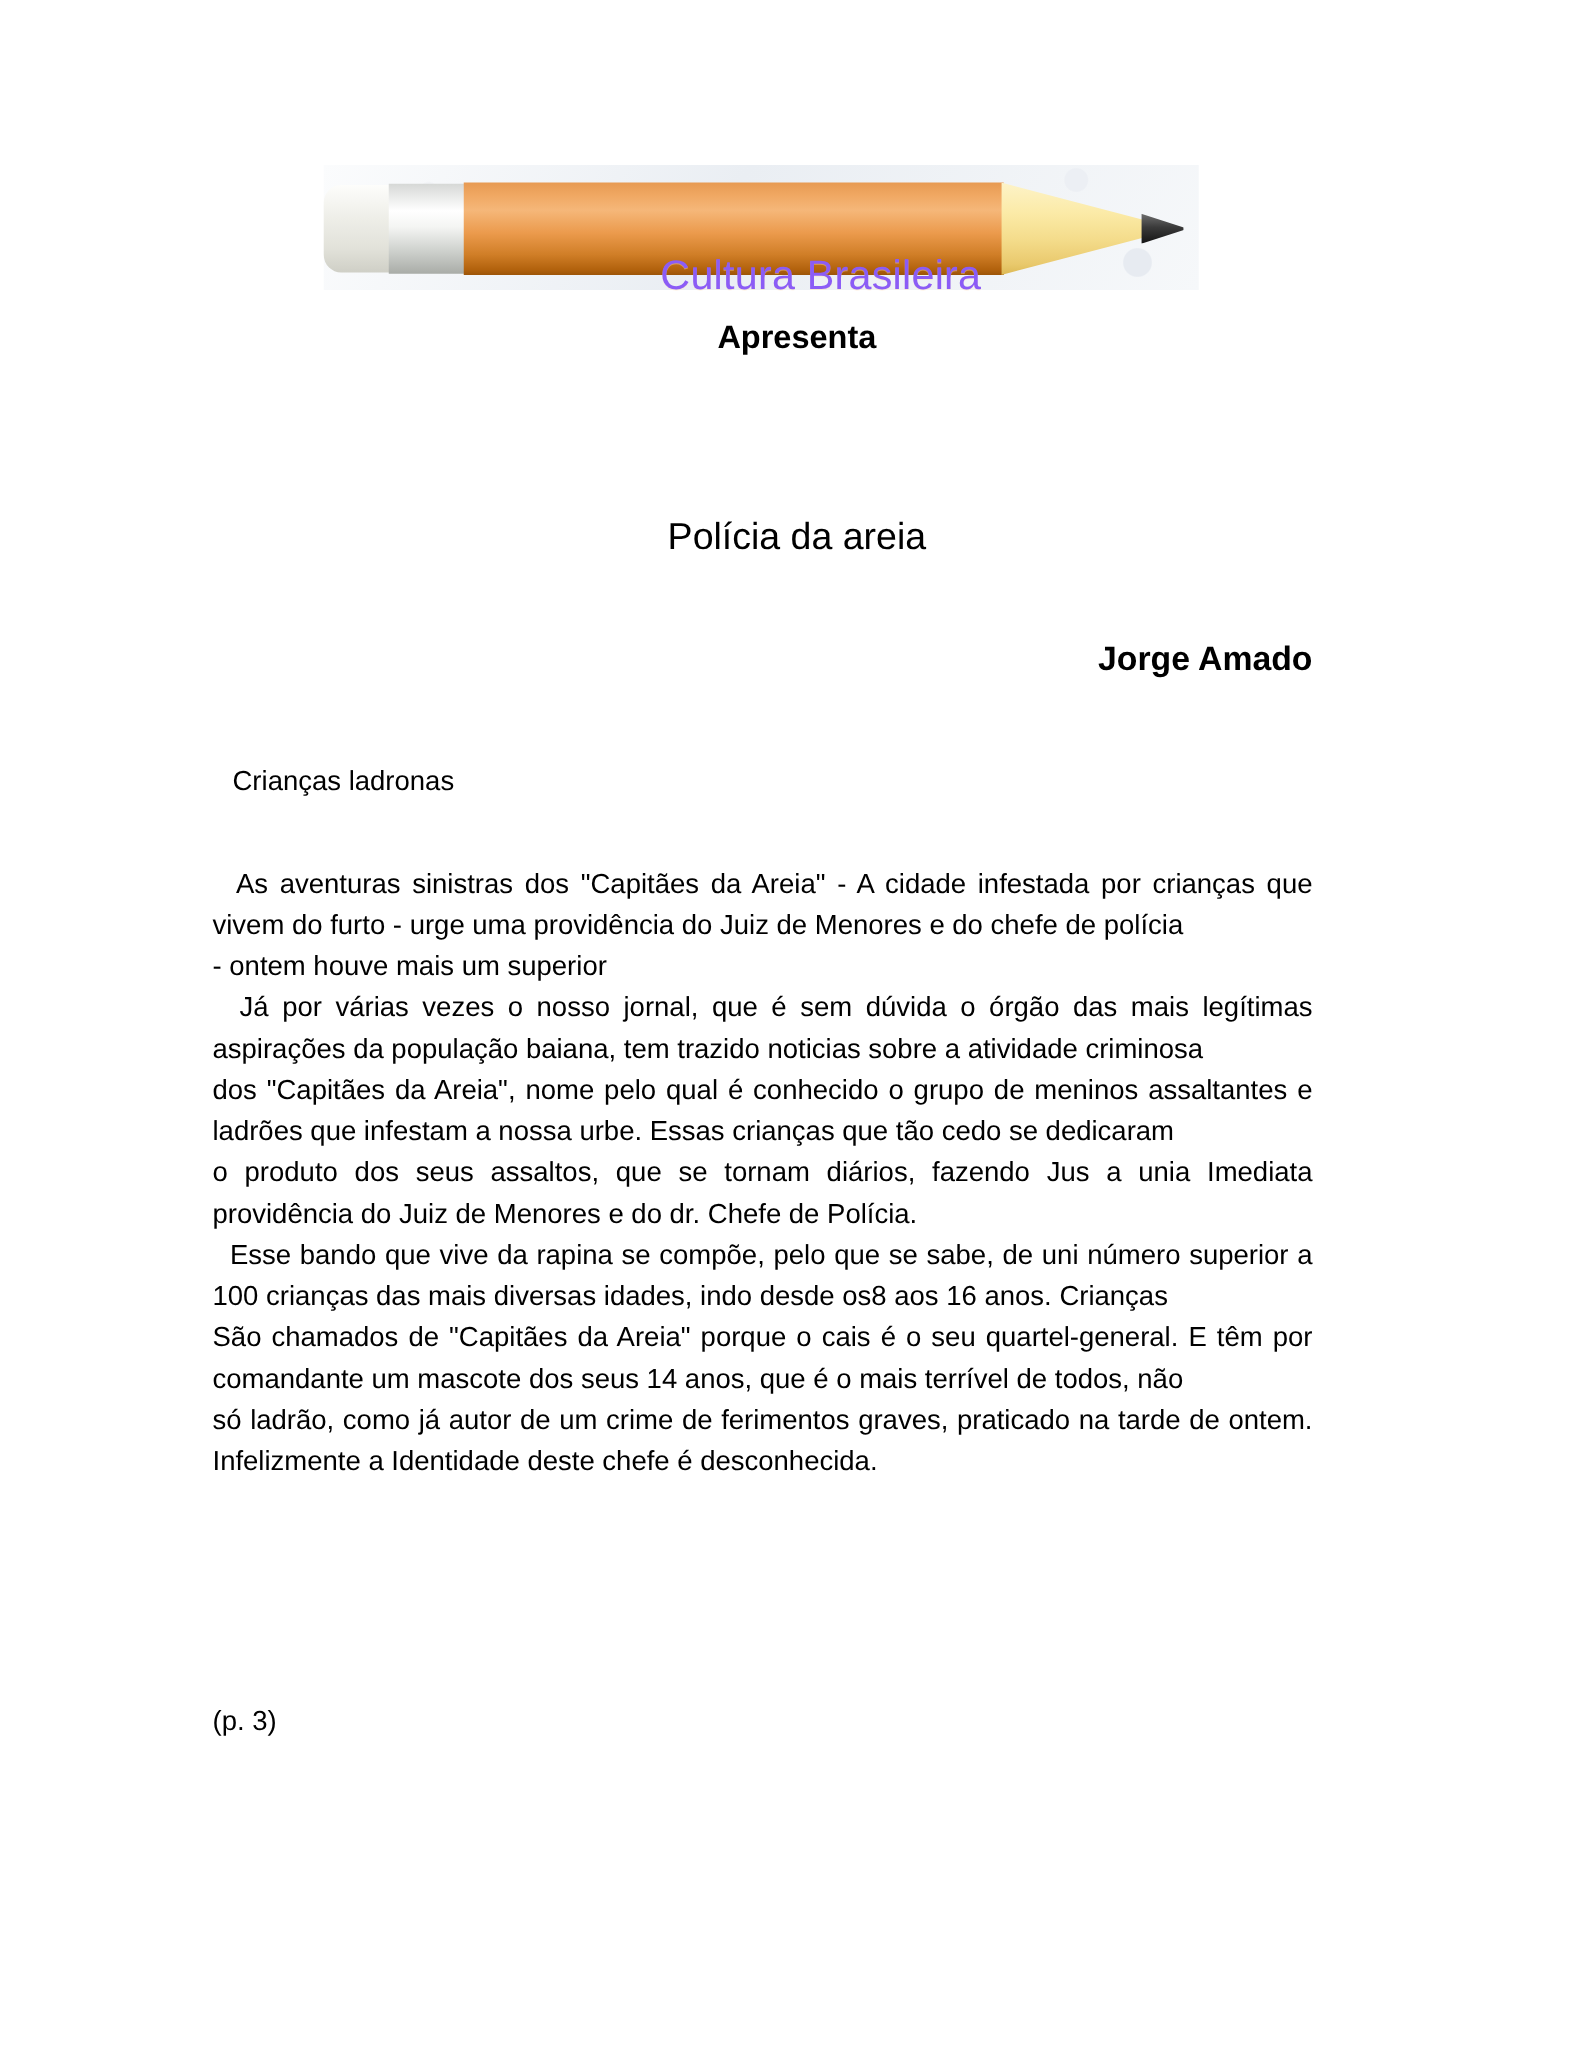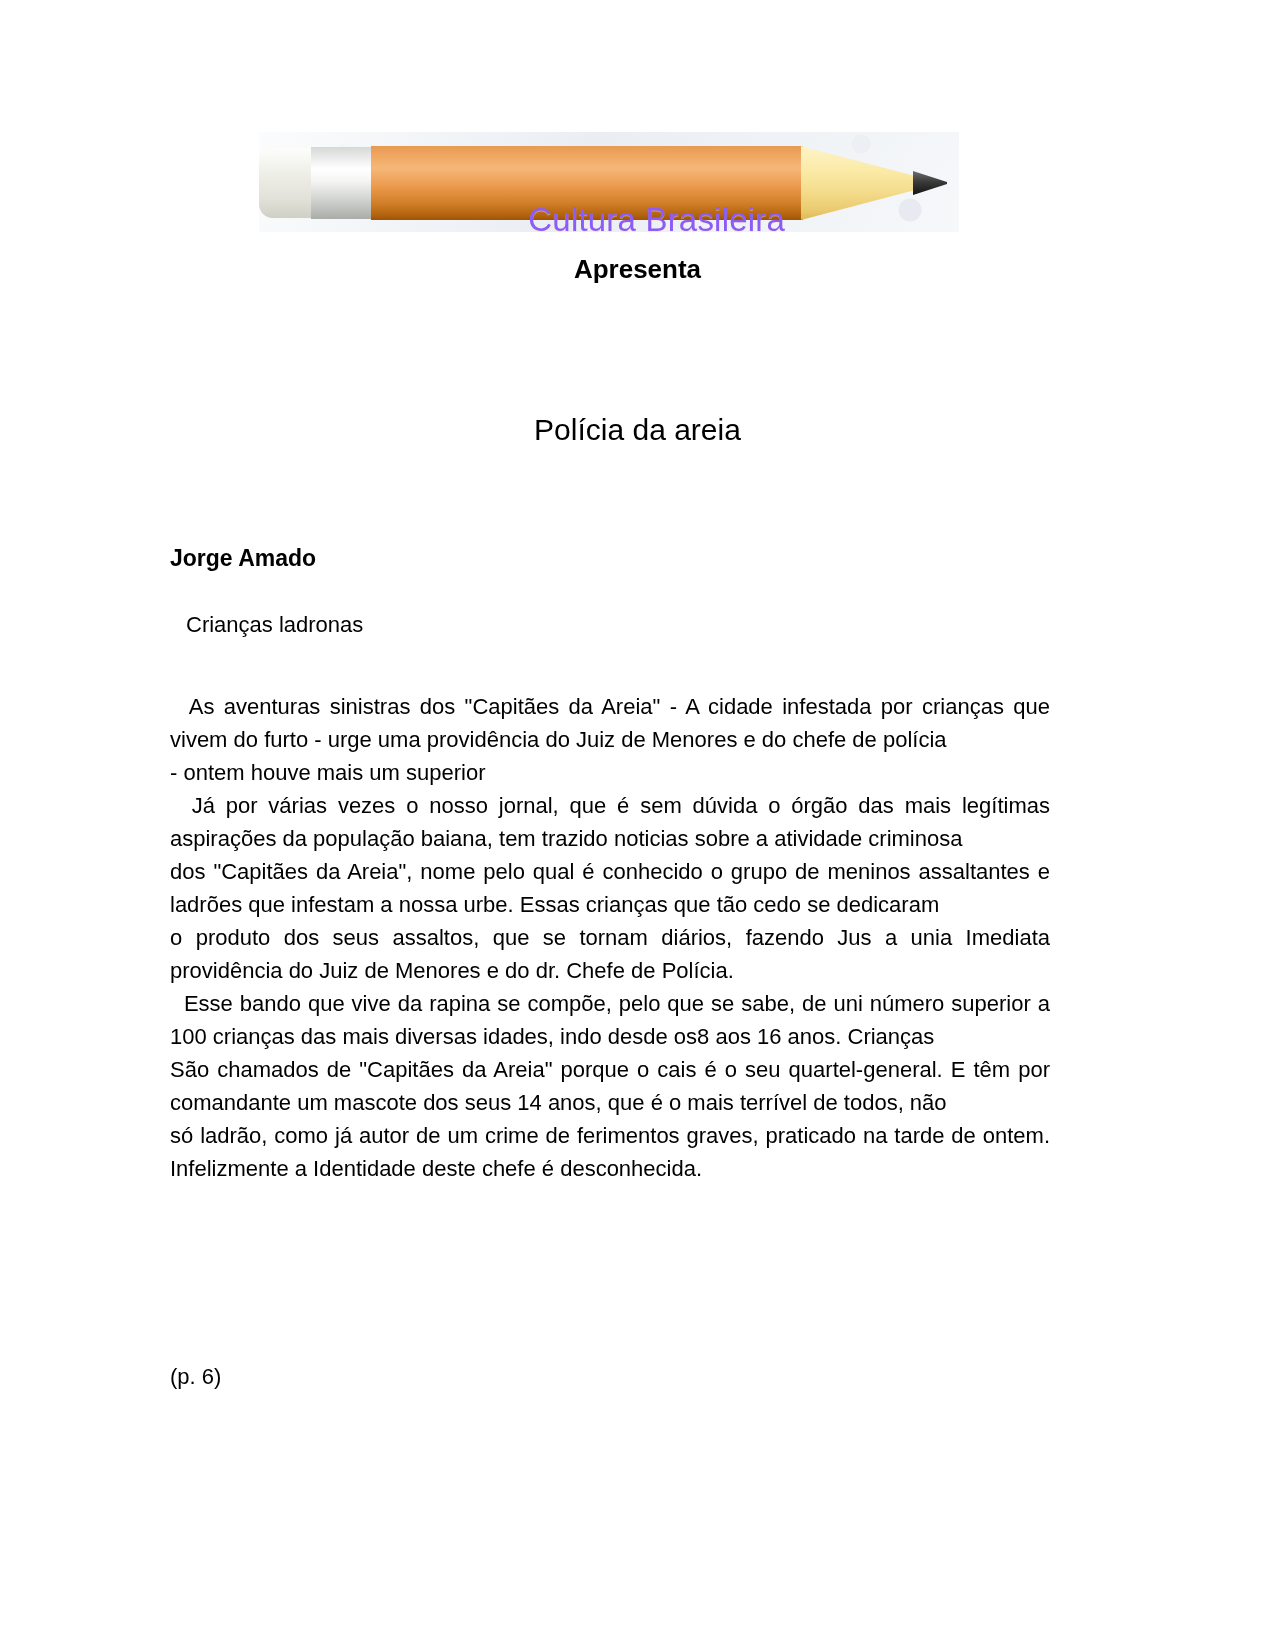--- a/index.html
+++ b/index.html
@@ -140,23 +140,23 @@
     width: 1275px;
     text-align: center;
     font-size: 30px;
     font-weight: normal;
   }
   .author {
     position: absolute;
     left: 170px;
     top: 512px;
     width: 880px;
-    font-size: 23px;
+    text-align: right;
+    font-size: 27px;
     font-weight: bold;
-    margin-top: 33px;
   }
 
   
   .body-text {
     position: absolute;
     left: 170px;
     top: 592px;
     width: 880px;
     font-size: 22px;
     line-height: 33px;
@@ -218,15 +218,15 @@
     <p class="para indent">As aventuras sinistras dos "Capitães da Areia" - A cidade infestada por crianças que vivem do furto - urge uma providência do Juiz de Menores e do chefe de polícia</p>
     <p class="para left">- ontem houve mais um superior</p>
     <p class="para indent">Já por várias vezes o nosso jornal, que é sem dúvida o órgão das mais legítimas aspirações da população baiana, tem trazido noticias sobre a atividade criminosa</p>
     <p class="para">dos "Capitães da Areia", nome pelo qual é conhecido o grupo de meninos assaltantes e ladrões que infestam a nossa urbe. Essas crianças que tão cedo se dedicaram</p>
     <p class="para">o produto dos seus assaltos, que se tornam diários, fazendo Jus a unia Imediata providência do Juiz de Menores e do dr. Chefe de Polícia.</p>
     <p class="para indent">Esse bando que vive da rapina se compõe, pelo que se sabe, de uni número superior a 100 crianças das mais diversas idades, indo desde os8 aos 16 anos. Crianças</p>
     <p class="para">São chamados de "Capitães da Areia" porque o cais é o seu quartel-general. E têm por comandante um mascote dos seus 14 anos, que é o mais terrível de todos, não</p>
     <p class="para">só ladrão, como já autor de um crime de ferimentos graves, praticado na tarde de ontem. Infelizmente a Identidade deste chefe é desconhecida.</p>
   </div>
 
-  <div class="page-ref">(p. 6)</div>
+  <div class="page-ref">(p. 3)</div>
 
 </div>
 
 </body></html>

